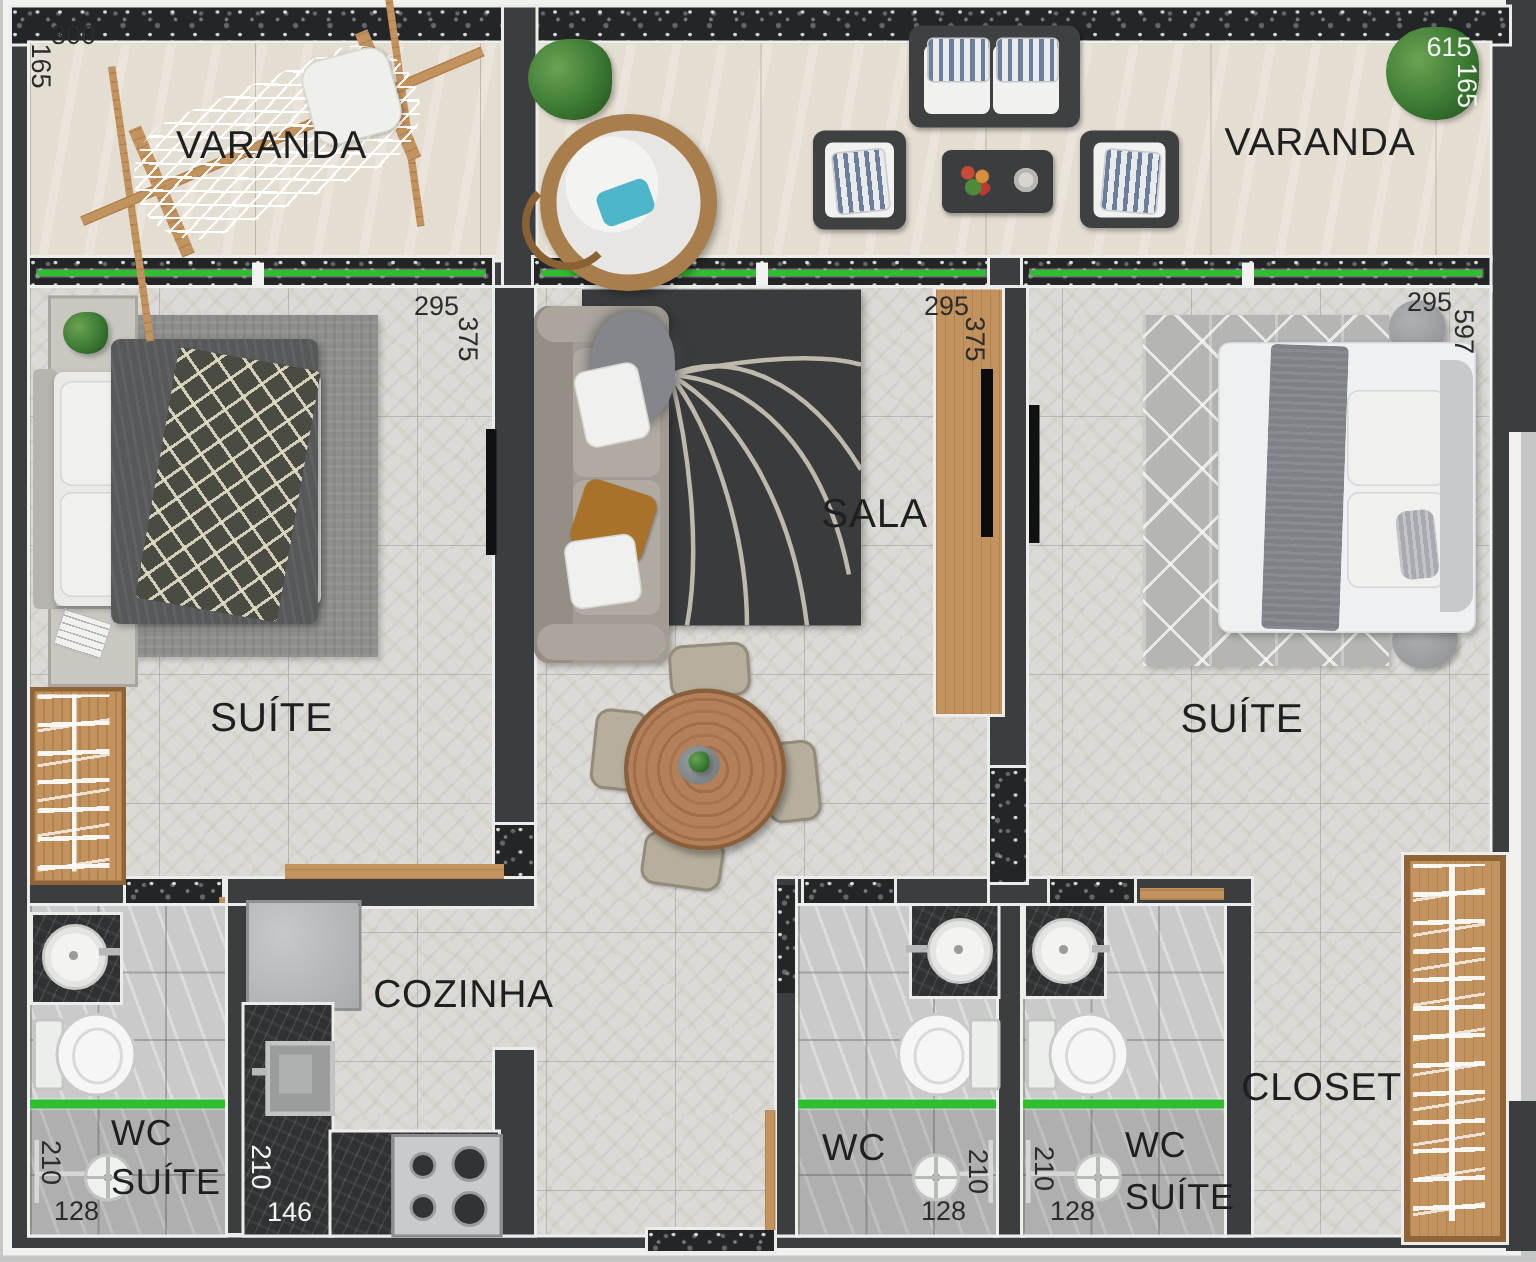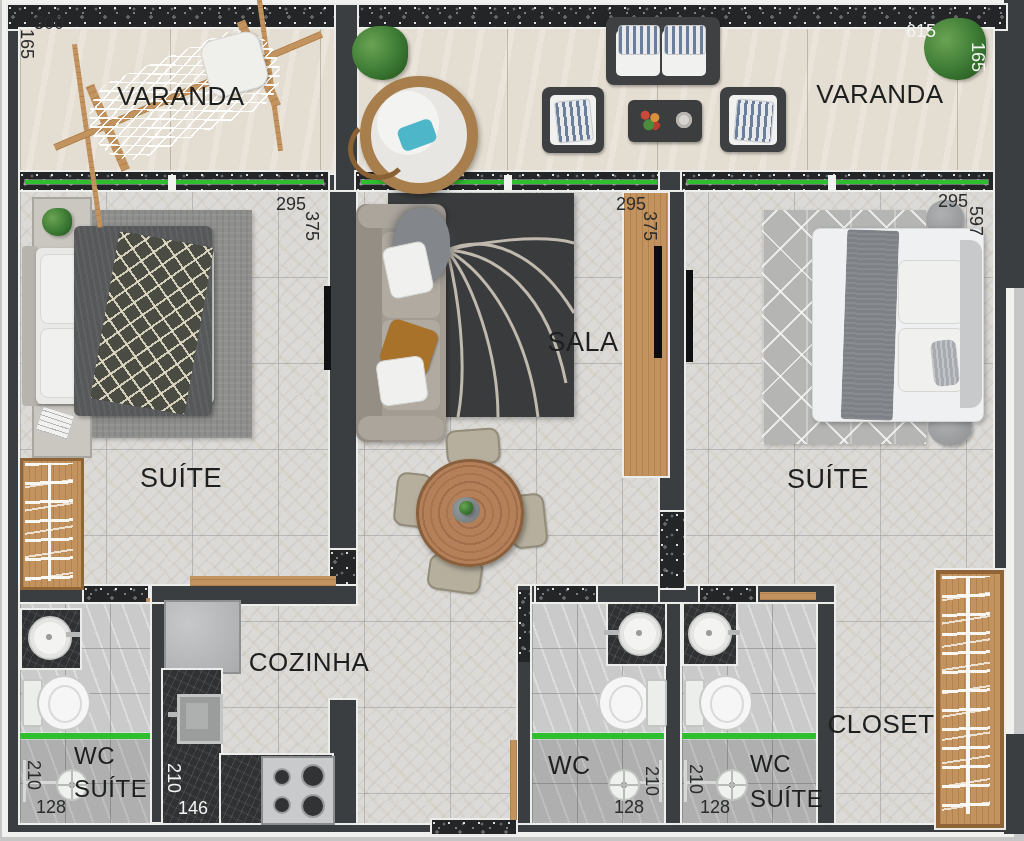--- a/index.html
+++ b/index.html
@@ -328,21 +328,21 @@
   <div class="label" style="left:811px;top:709px;width:140px;font-size:26px;">CLOSET</div>
   <div class="label" style="left:234px;top:647px;width:150px;font-size:26px;">COZINHA</div>
   <div class="label" style="left:74px;top:742px;width:70px;font-size:24px;text-align:left;">WC</div>
   <div class="label" style="left:74px;top:775px;width:90px;font-size:24px;text-align:left;">SUÍTE</div>
   <div class="label" style="left:548px;top:751px;width:60px;font-size:25px;text-align:left;">WC</div>
   <div class="label" style="left:750px;top:750px;width:60px;font-size:24px;text-align:left;">WC</div>
   <div class="label" style="left:750px;top:785px;width:90px;font-size:24px;text-align:left;">SUÍTE</div>
 
   <div class="dim" style="left:34px;top:13px;">300</div>
   <div class="dim dim-v" style="left:37px;top:29px;width:34px;">165</div>
-  <div class="dim white" style="left:906px;top:21px;">615</div>
+  <div class="dim white" style="left:951px;top:21px;">615</div>
   <div class="dim white dim-v" style="left:988px;top:42px;width:34px;">165</div>
   <div class="dim" style="left:276px;top:194px;">295</div>
   <div class="dim dim-v" style="left:322px;top:211px;width:34px;">375</div>
   <div class="dim" style="left:616px;top:194px;">295</div>
   <div class="dim dim-v" style="left:660px;top:211px;width:34px;">375</div>
   <div class="dim" style="left:938px;top:191px;">295</div>
   <div class="dim dim-v" style="left:986px;top:206px;width:34px;">597</div>
   <div class="dim white dim-v" style="left:184px;top:763px;width:38px;">210</div>
   <div class="dim white" style="left:178px;top:798px;">146</div>
   <div class="dim dim-v" style="left:44px;top:760px;width:38px;">210</div>

